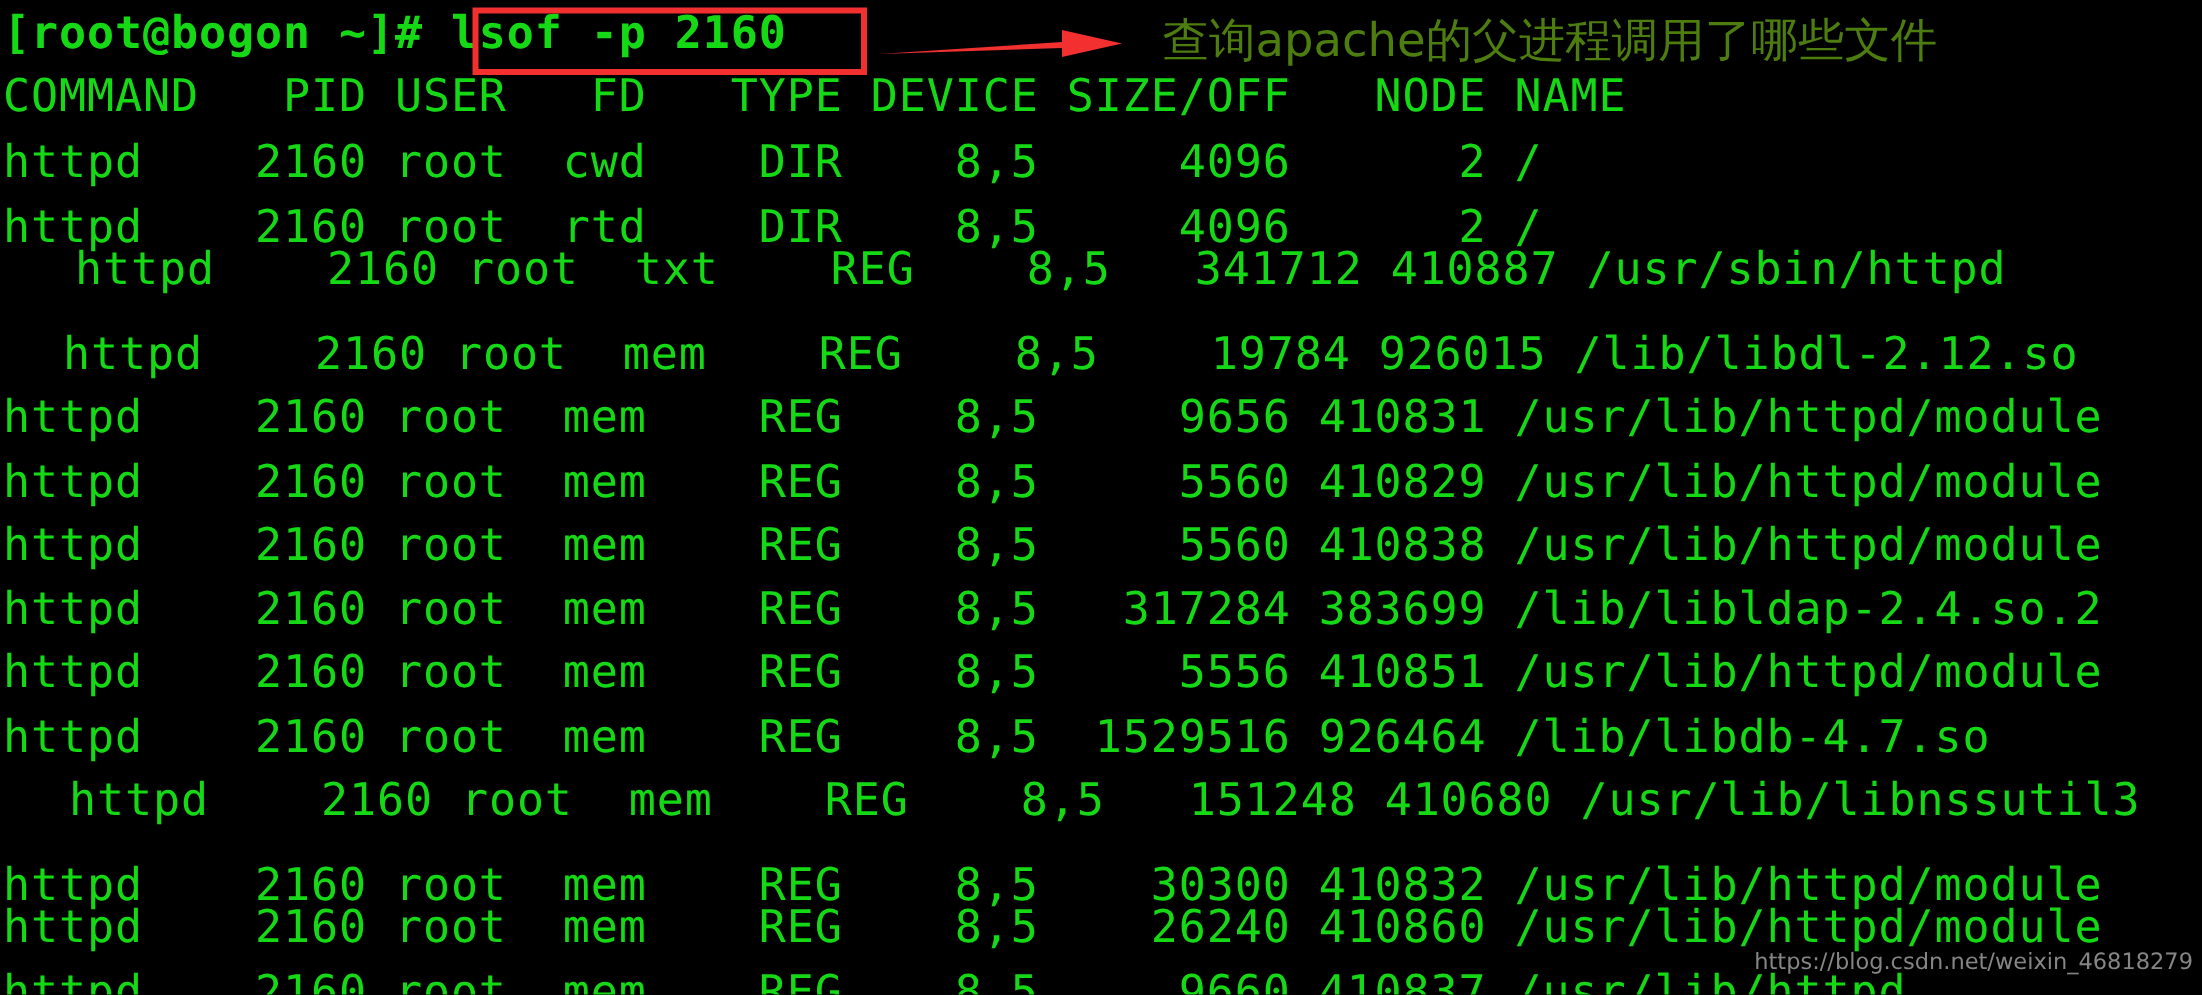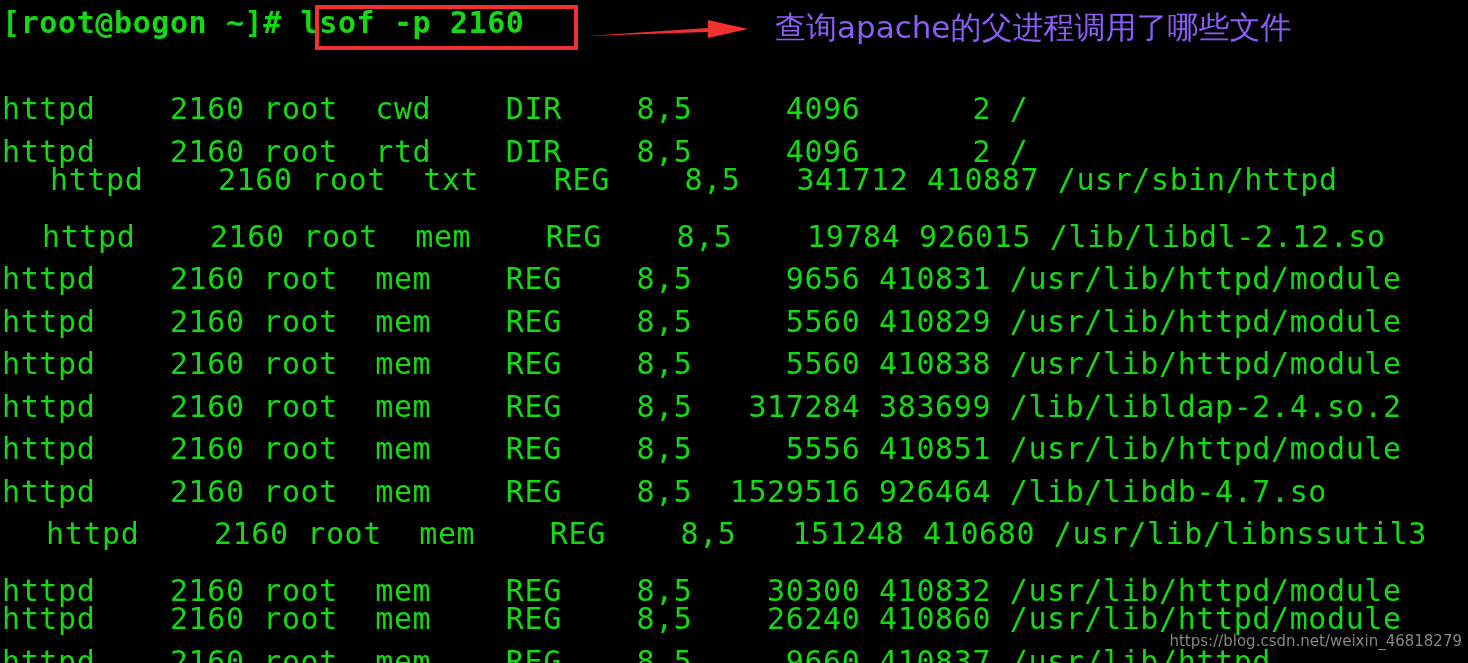--- a/index.html
+++ b/index.html
@@ -62,21 +62,21 @@
     top: 8px;
     width: 180px;
     height: 42px;
     pointer-events: none;
   }
 
   #annotation-text {
     position: absolute;
     left: 775px;
     top: 9px;
-    color: #8b5cf6;
+    color: #4d7c0f;
     font-size: 31px;
     line-height: 36px;
     white-space: nowrap;
     font-family: "DejaVu Sans", "Liberation Sans", sans-serif;
   }
 
   #watermark {
     position: absolute;
     right: 6px;
     top: 632px;
@@ -87,20 +87,21 @@
     font-family: "DejaVu Sans", "Liberation Sans", sans-serif;
   }
 </style>
 </head>
 <body>
 
 <div id="terminal">
 
   <div class="term-line prompt-line">[root@bogon ~]# lsof -p 2160</div>
 
+  <div class="term-line header-line">COMMAND   PID USER   FD   TYPE DEVICE SIZE/OFF   NODE NAME</div>
 
   <div id="rows-container">
       <div class="term-line row-line" style="top: 92px;">httpd    2160 root  cwd    DIR    8,5     4096      2 /</div>
       <div class="term-line row-line" style="top: 134.5px;">httpd    2160 root  rtd    DIR    8,5     4096      2 /</div>
       <div class="term-line row-line" style="top: 163px; margin-left: 48px;">httpd    2160 root  txt    REG    8,5   341712 410887 /usr/sbin/httpd</div>
       <div class="term-line row-line" style="top: 219.5px; margin-left: 40px;">httpd    2160 root  mem    REG    8,5    19784 926015 /lib/libdl-2.12.so</div>
       <div class="term-line row-line" style="top: 262px;">httpd    2160 root  mem    REG    8,5     9656 410831 /usr/lib/httpd/module</div>
       <div class="term-line row-line" style="top: 304.5px;">httpd    2160 root  mem    REG    8,5     5560 410829 /usr/lib/httpd/module</div>
       <div class="term-line row-line" style="top: 347px;">httpd    2160 root  mem    REG    8,5     5560 410838 /usr/lib/httpd/module</div>
       <div class="term-line row-line" style="top: 389.5px;">httpd    2160 root  mem    REG    8,5   317284 383699 /lib/libldap-2.4.so.2</div>

